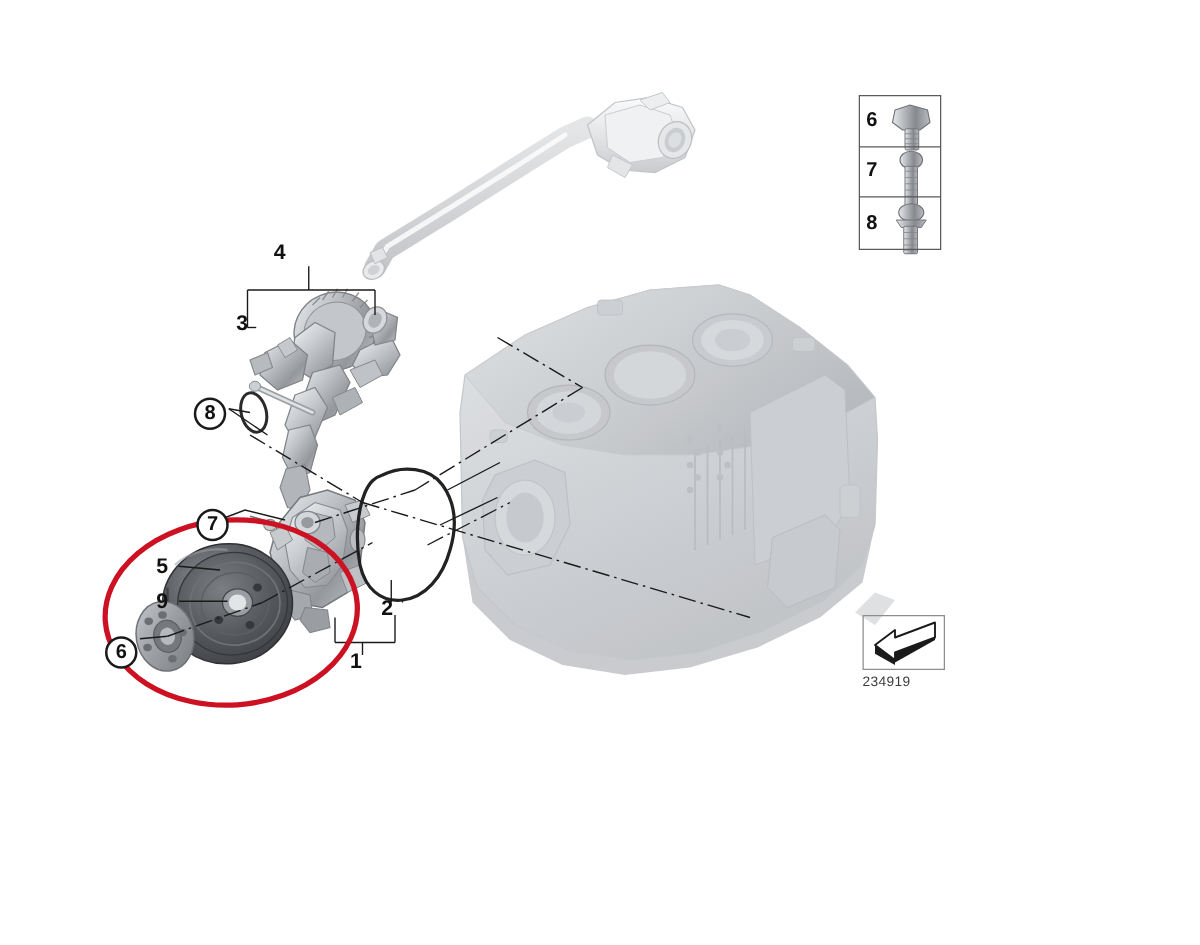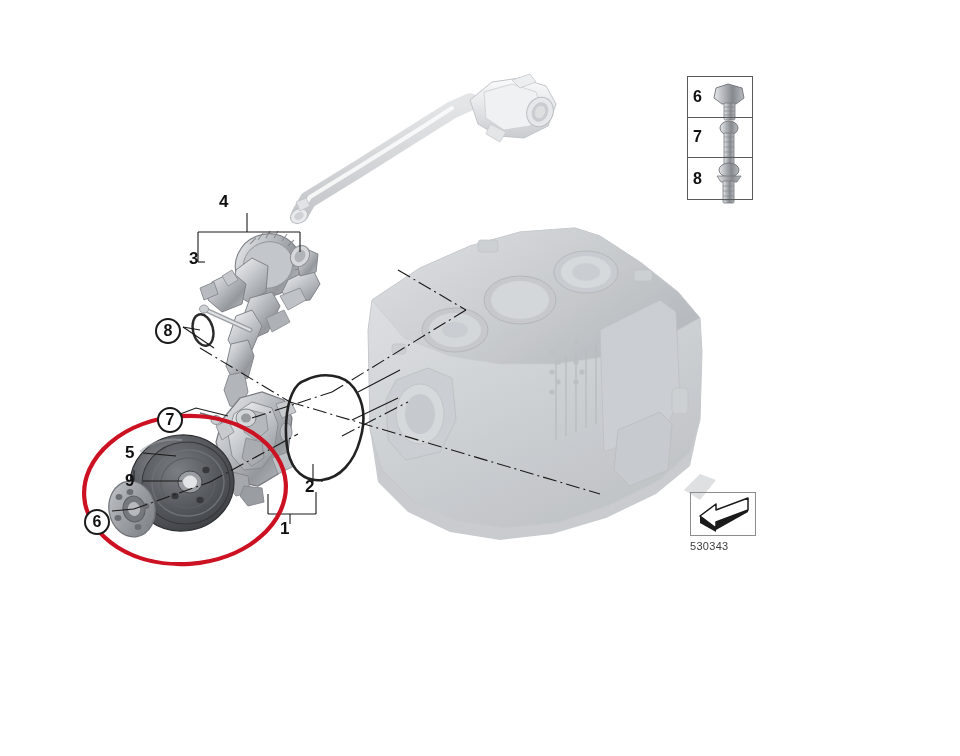--- a/index.html
+++ b/index.html
@@ -388,21 +388,21 @@
     </div>
     <div class="legend-row">
       <span class="legend-label">7</span>
     </div>
     <div class="legend-row">
       <span class="legend-label">8</span>
     </div>
   </div>
 
   <div id="watermark-box"></div>
-  <div id="watermark-code">530343</div>
+  <div id="watermark-code">234919</div>
 
   <div class="callout-num" style="left:280px; top:520px;">1</div>
   <div class="callout-num" style="left:305px; top:478px;">2</div>
   <div class="callout-num" style="left:189px; top:250px;">3</div>
   <div class="callout-num" style="left:219px; top:193px;">4</div>
   <div class="callout-num" style="left:125px; top:444px;">5</div>
   <div class="callout-num" style="left:125px; top:472px;">9</div>
 
   <div class="circ-callout" style="left:84px; top:509px;">
     <span>6</span>

